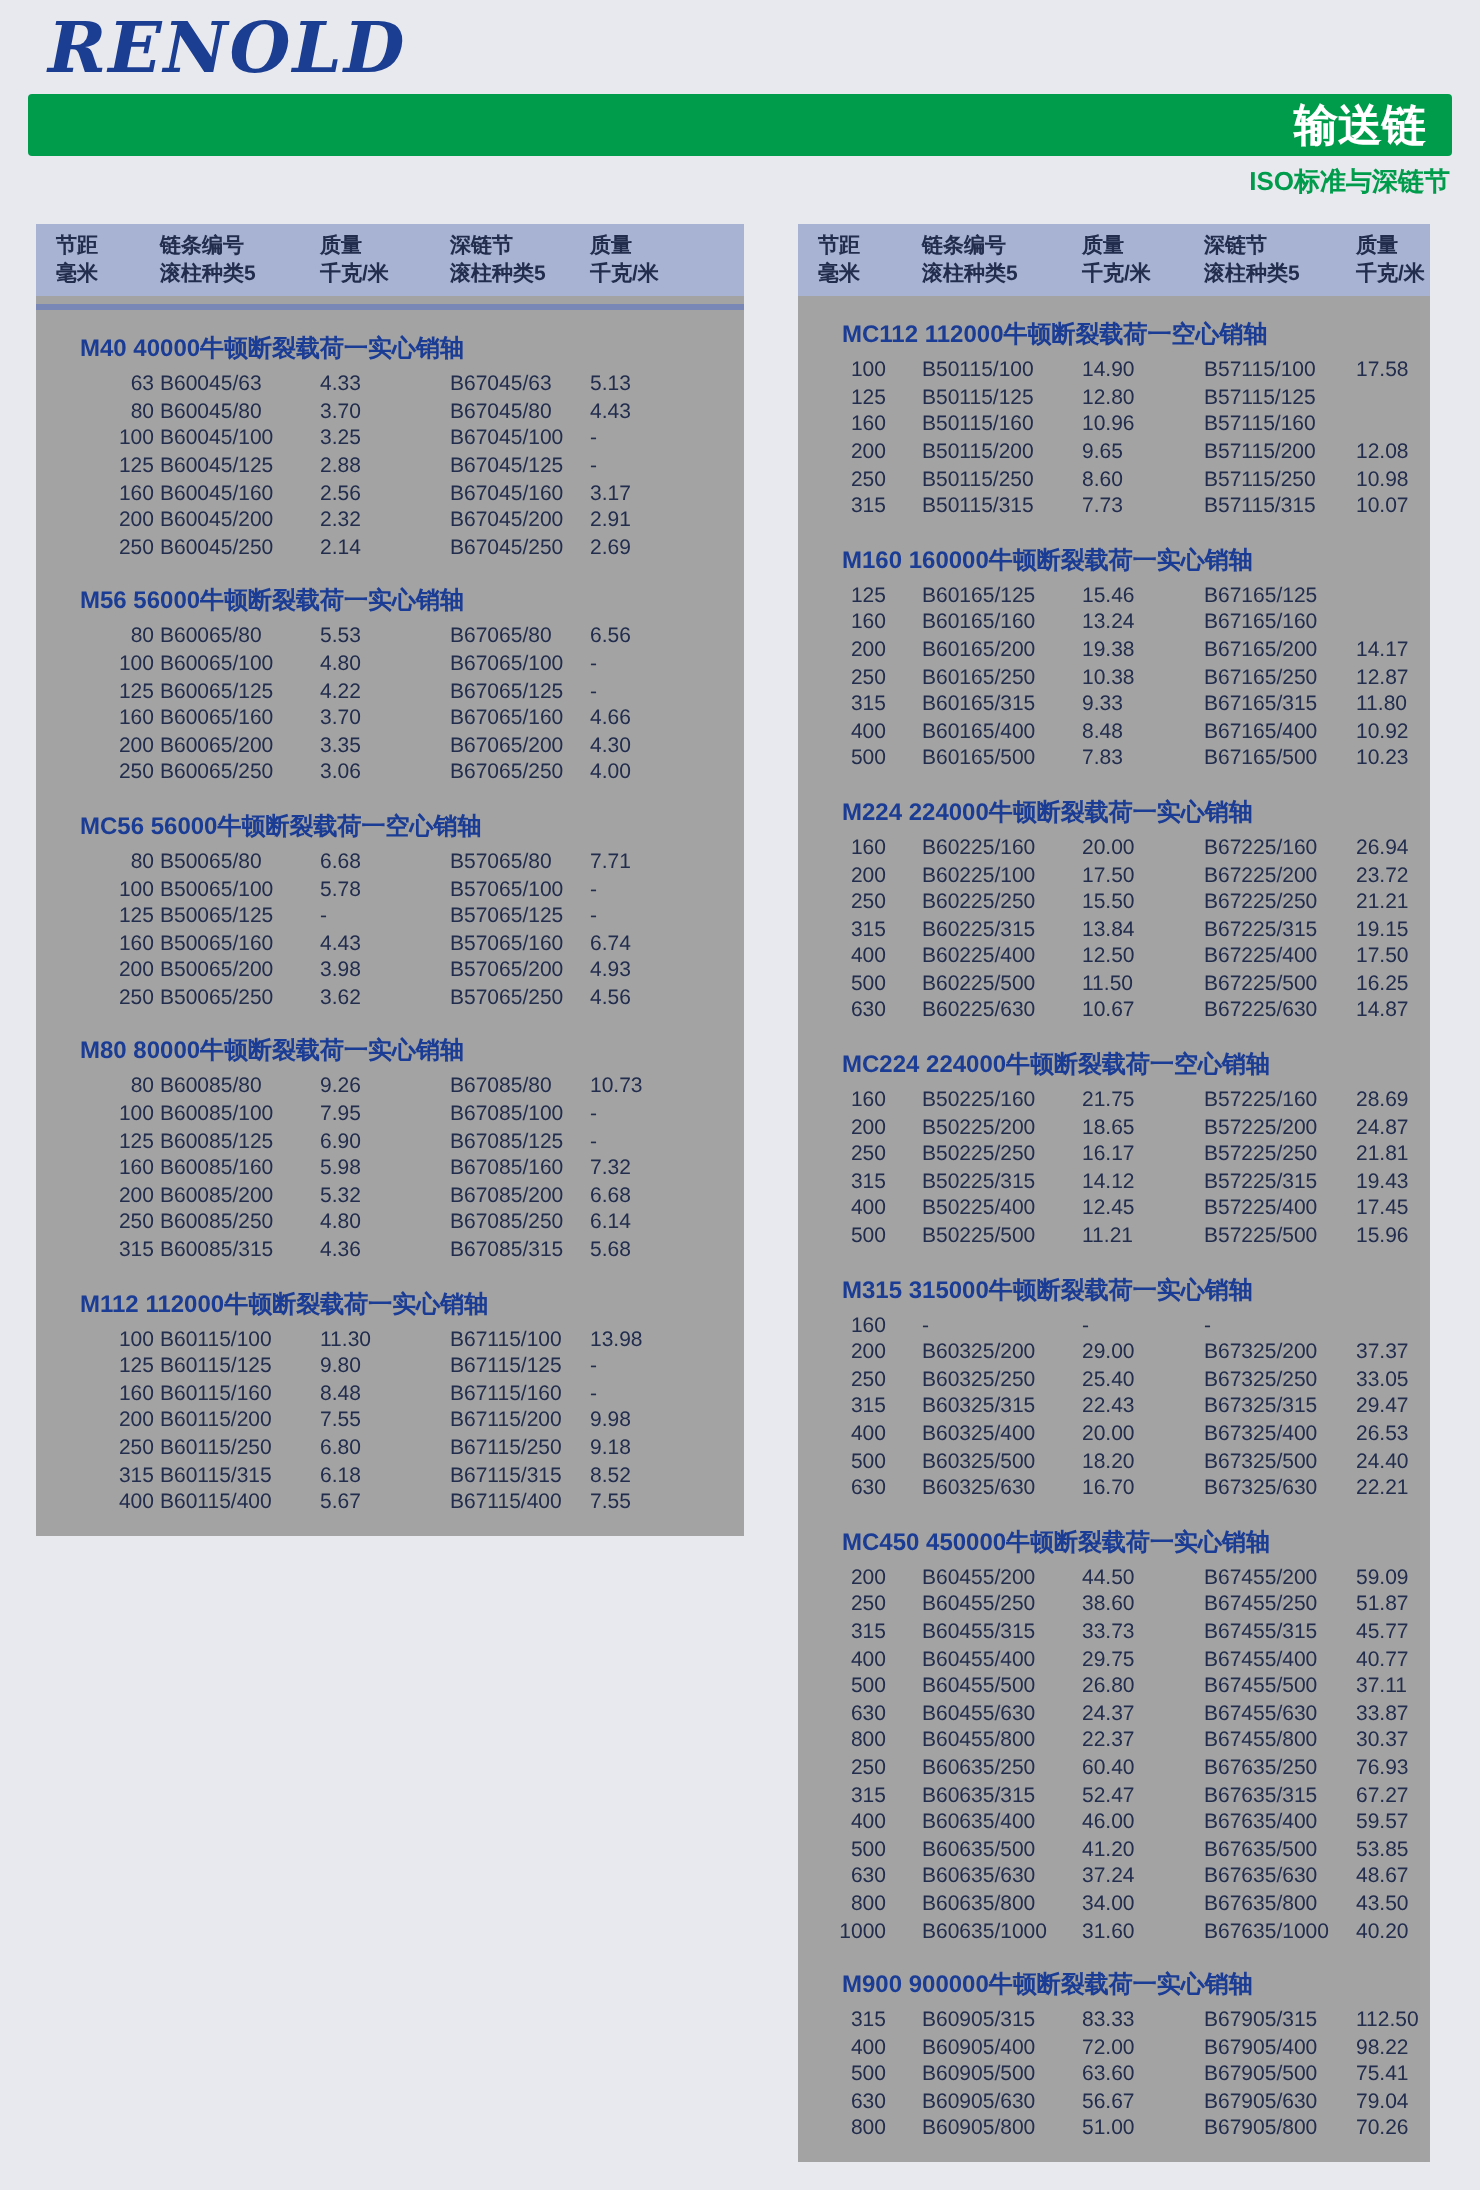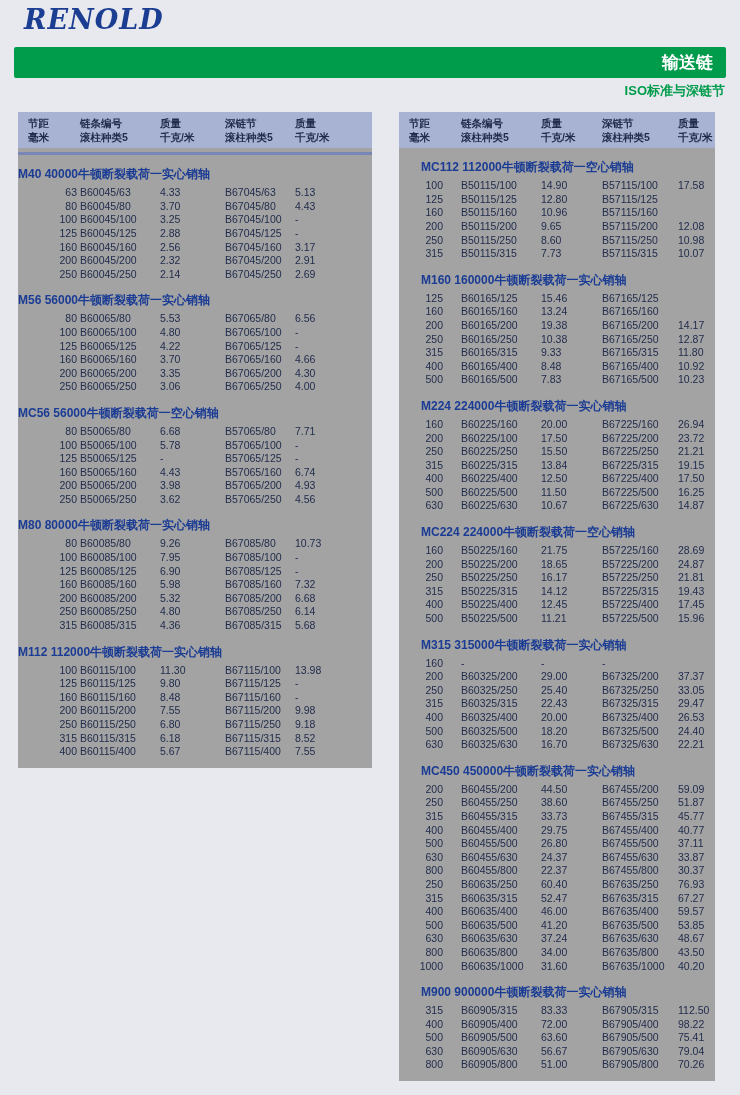--- a/index.html
+++ b/index.html
@@ -7,27 +7,27 @@
   body {
     position:relative;
     background:#e7e9ee;
     font-family:"Liberation Sans", sans-serif;
     overflow:hidden;
   }
   .logo {
     position:absolute; left:24px; top:4px;
     font-family:"DejaVu Serif", serif;
     font-style:italic; font-weight:bold;
-    font-size:27px; letter-spacing:1px;
+    font-size:35px; letter-spacing:1px;
     color:#1c3e92;
   }
   .greenbar {
     position:absolute; left:14px; top:47px; width:712px; height:31px;
     background:#009c4c; border-radius:2px;
-    color:#ffffff; font-weight:bold; font-size:17px;
+    color:#ffffff; font-weight:bold; font-size:22px;
     text-align:right; line-height:31px; padding-right:13px;
   }
   .subtitle {
     position:absolute; right:15px; top:82px;
     color:#009c4c; font-weight:bold; font-size:13px;
   }
   .tbl {
     position:absolute; top:112px; background:#a3a3a3; padding-bottom:9px;
   }
   .tbl-left  { left:18px;  width:354px; }
@@ -40,21 +40,21 @@
     font-weight:bold; font-size:11.5px; line-height:15px;
     padding:5px 0 4px 0;
   }
   .hdr .cell { white-space:nowrap; }
   .hdr .c0 { text-align:left; padding-left:10px; }
   .rule { height:3px; background:#7887b6; margin-top:4px; }
   .section-title {
     color:#1b3c94; font-weight:bold; font-size:12px;
     margin-top:11px; margin-bottom:3px; white-space:nowrap;
   }
-  .tbl-left  .section-title { padding-left:0; }
+  .tbl-left  .section-title { padding-left:22px; }
   .tbl-right .section-title { padding-left:22px; }
   .row { height:13.6px; }
   .cell {
     font-size:10.5px; color:#222d4d; line-height:13.6px;
     white-space:nowrap; overflow:hidden;
   }
   .c0 { text-align:right; }
   .tbl-left  .row .c0 { padding-right:1px; }
   .tbl-right .row .c0 { padding-right:16px; }
   .c1,.c2,.c3,.c4 { text-align:left; padding-left:2px; }

